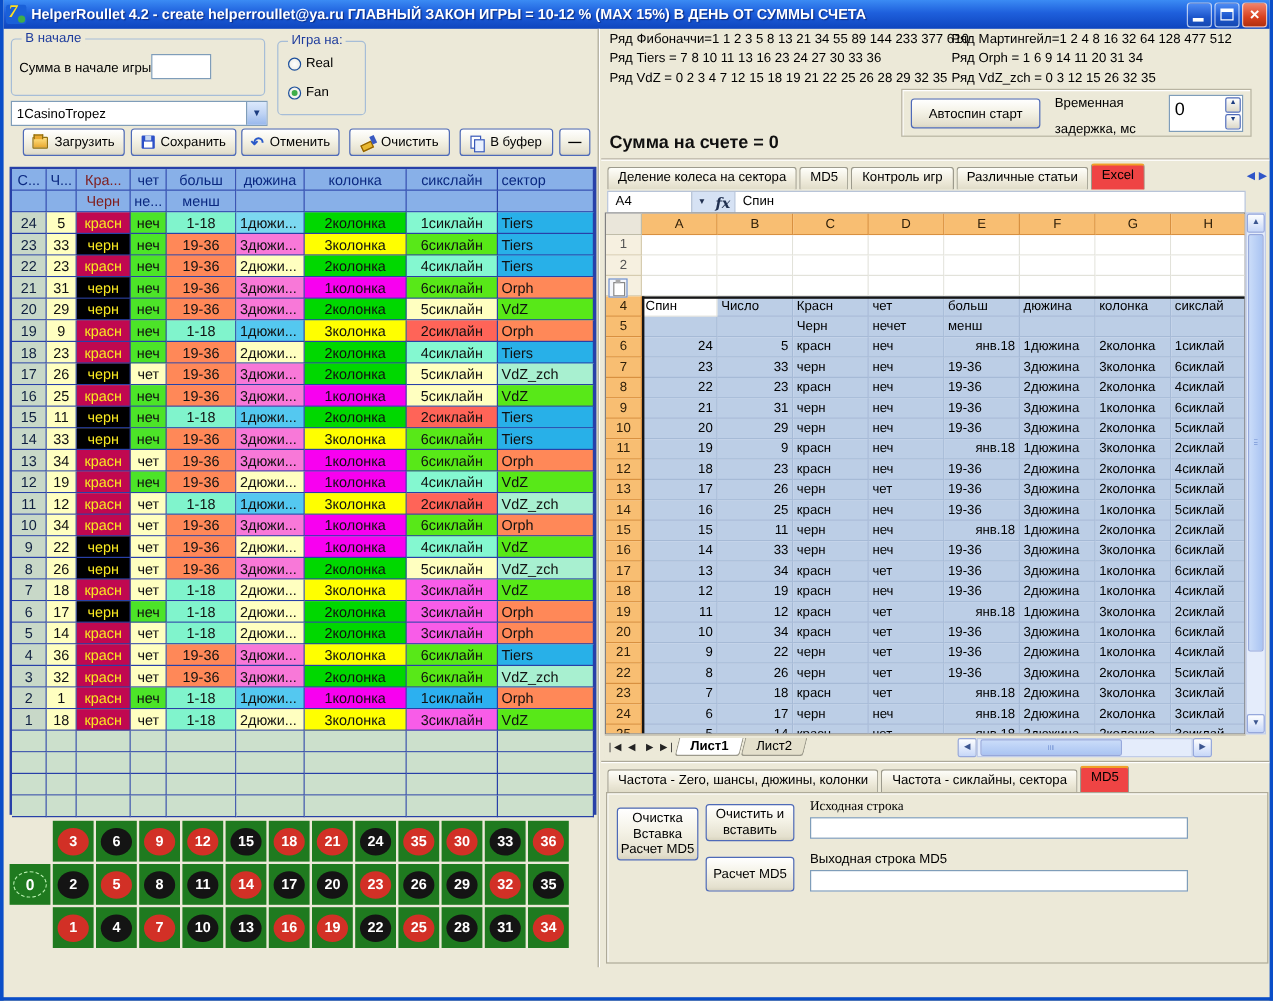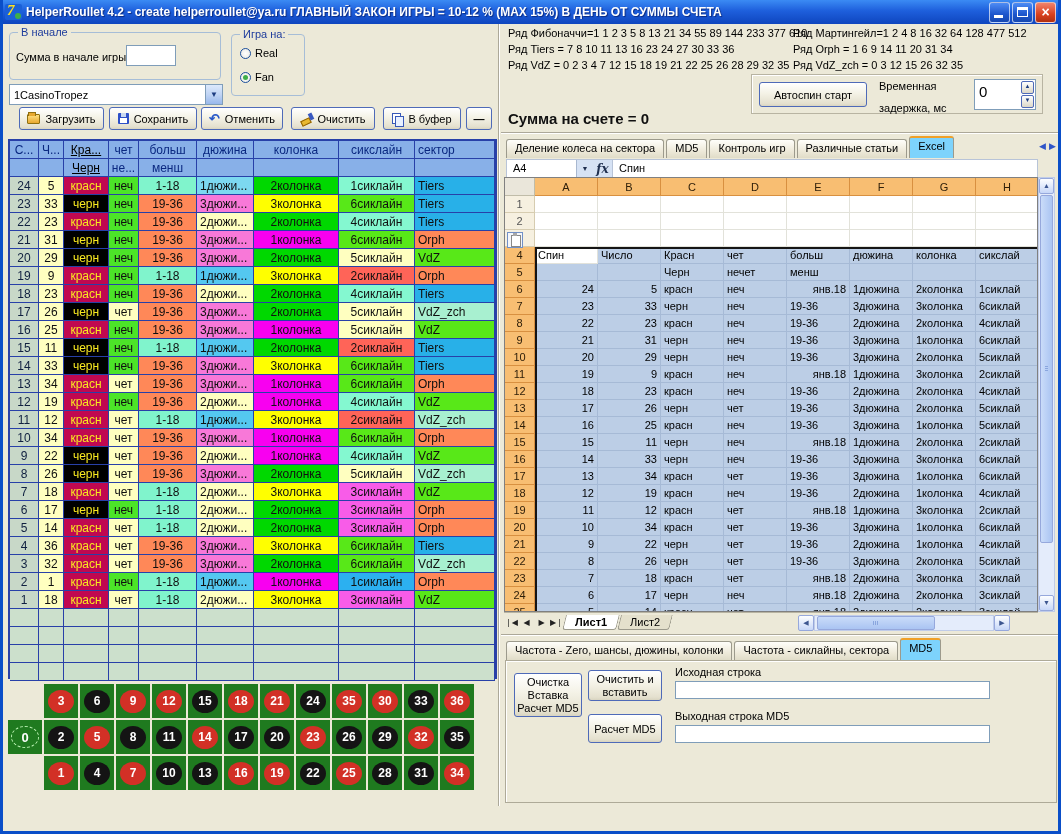--- a/index.html
+++ b/index.html
@@ -59,21 +59,21 @@
   .spinbox .ud{width:15px;display:flex;flex-direction:column;justify-content:space-between;padding:1px;gap:1px;}
   .spinbox .ud div{flex:1;border:1px solid #4E6AB8;border-radius:2px;background:linear-gradient(180deg,#fff,#DCD8C8);
                    font-size:6px;line-height:9px;text-align:center;color:#1C3C80;}
   .summa{position:absolute;font:bold 15px "Liberation Sans",sans-serif;color:#101010;}
   .hline{position:absolute;height:2px;border-top:1px solid #ACA899;border-bottom:1px solid #FFFFFF;}
   .vline{position:absolute;width:2px;border-left:1px solid #ACA899;border-right:1px solid #FFFFFF;}
   
   .tabrow{position:absolute;display:flex;align-items:flex-end;gap:2px;}
   .tab{height:19px;padding:2px 8px 0;border:1px solid #9C9A8C;border-bottom:none;border-radius:3px 3px 0 0;
        background:linear-gradient(180deg,#FEFEFA,#EEEADA 60%,#E0DCC8);white-space:nowrap;}
-  .tab.active{height:22px;background:#7dd3fc;border-top:2px solid #F0A028;font-size:11px;position:relative;z-index:2;}
+  .tab.active{height:22px;background:#ef4444;border-top:2px solid #F0A028;font-size:11px;position:relative;z-index:2;}
   .tabarrows{position:absolute;color:#2F55C8;font-size:9px;letter-spacing:3px;}
   
   .xl-wrap{position:absolute;background:#fff;border:1px solid #808080;overflow:hidden;}
   .fbar{position:absolute;background:#D6E2F4;display:flex;align-items:stretch;border:1px solid #B8C4D8;}
   .fbar .nb{width:70px;background:#fff;border-right:1px solid #A8B8D0;padding:2px 6px;}
   .fbar .dd{width:16px;display:flex;align-items:center;justify-content:center;font-size:7px;color:#203050;}
   .fbar .fx{width:20px;display:flex;align-items:center;justify-content:center;font:italic bold 12px "DejaVu Serif",serif;color:#203050;border-right:1px solid #B8C4D8;}
   .fbar .fv{flex:1;background:#fff;padding:2px 6px;}
   .xg{position:absolute;display:grid;}
   .xch,.xrh{background:#F8BE72;border-right:1px solid #D89040;border-bottom:1px solid #D89040;
@@ -109,21 +109,21 @@
   .hsb .hthumb::after{content:"";position:absolute;top:4px;bottom:4px;left:50%;width:5px;margin-left:-3px;
                 background:repeating-linear-gradient(90deg,#8AA6DE 0 1px,transparent 1px 2px);}
   .hsb .sb-btn{width:16px;}
   
   #spin-table{position:absolute;left:5px;top:139px;width:489px;height:540px;border:2px solid #2840A8;background:#CCE0CC;
               display:grid;grid-template-columns:29px 25px 45px 30px 58px 57px 85px 76px 1fr;grid-auto-rows:18px;}
   .stc{border-right:1px solid #2840A8;border-bottom:1px solid #2840A8;display:flex;align-items:center;justify-content:center;
        font-size:12px;color:#101010;overflow:hidden;white-space:nowrap;}
   .stc.left{justify-content:flex-start;padding-left:3px;}
   .stc.hd{background:#88B0E8;color:#0A2880;}
-  .stc.hd.y{color:#000000;text-decoration:underline;}
+  .stc.hd.y{color:#7f1d1d;}
   
   .roul-cell{position:absolute;width:34px;height:34px;background:#1F7A1F;display:flex;align-items:center;justify-content:center;}
   .roul-num{width:26px;height:23px;border-radius:50%;display:flex;align-items:center;justify-content:center;
             color:#fff;font-weight:bold;font-size:12px;}
   .roul-num.r{background:#D23026;}
   .roul-num.b{background:#141414;}
   .zero-cell{position:absolute;width:34px;height:34px;background:#1F7A1F;display:flex;align-items:center;justify-content:center;}
   .zero-oval{width:28px;height:22px;border:1px dashed #B8F0B0;border-radius:50%;display:flex;align-items:center;justify-content:center;
              color:#fff;font-weight:bold;font-size:13px;}
   
@@ -910,20 +910,20 @@
       <span>Очистка</span>
       <span>Вставка</span>
       <span>Расчет MD5</span>
     </div>
     <div class="xpbtn" style="position:absolute;left:82px;top:9px;width:74px;height:31px;text-align:center;line-height:13px;">
       <span>Очистить и вставить</span>
     </div>
     <div class="xpbtn" style="position:absolute;left:82px;top:53px;width:74px;height:29px;">
       <span>Расчет MD5</span>
     </div>
-    <div class="lbl" style="left:169px;top:5px;">Исходная строка</div>
+    <div class="lbl" style="left:169px;top:5px;font-family:Liberation Serif, serif;">Исходная строка</div>
     <input class="tbox" style="position: absolute; left: 169px; top: 20px; width: 315px; height: 18px;" value="">
     <div class="lbl" style="left:169px;top:49px;">Выходная строка MD5</div>
     <input class="tbox" style="position: absolute; left: 169px; top: 64px; width: 315px; height: 18px;" value="">
   </div>
 
 
 </div>
 
 </body></html>

